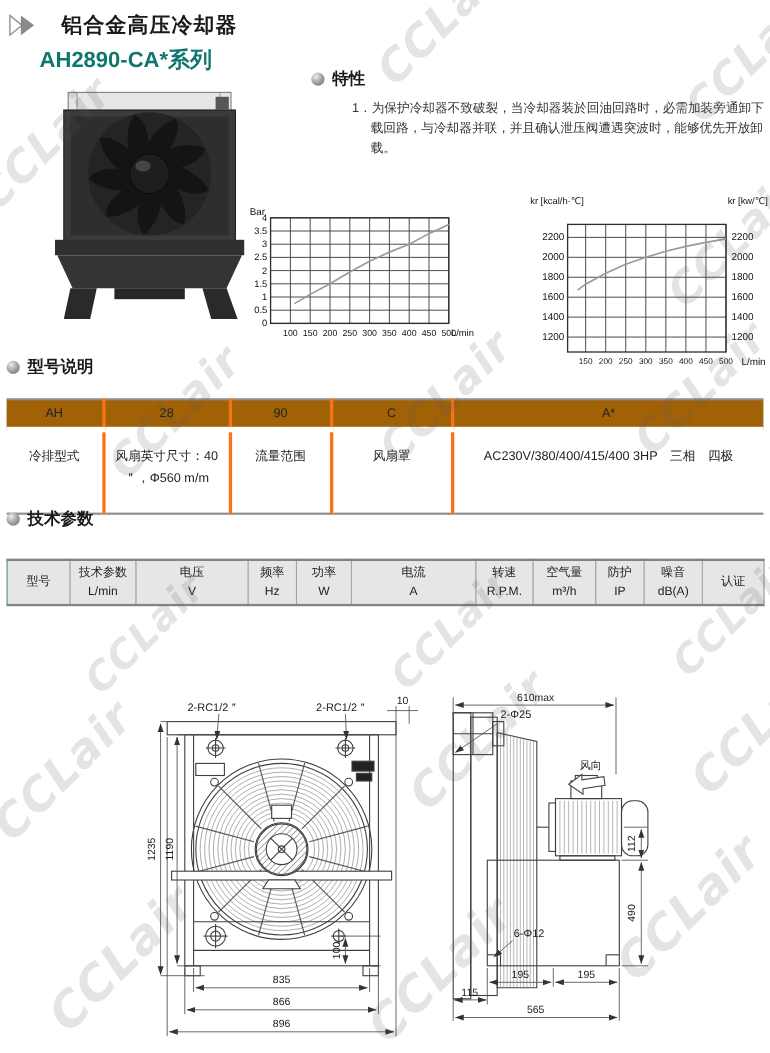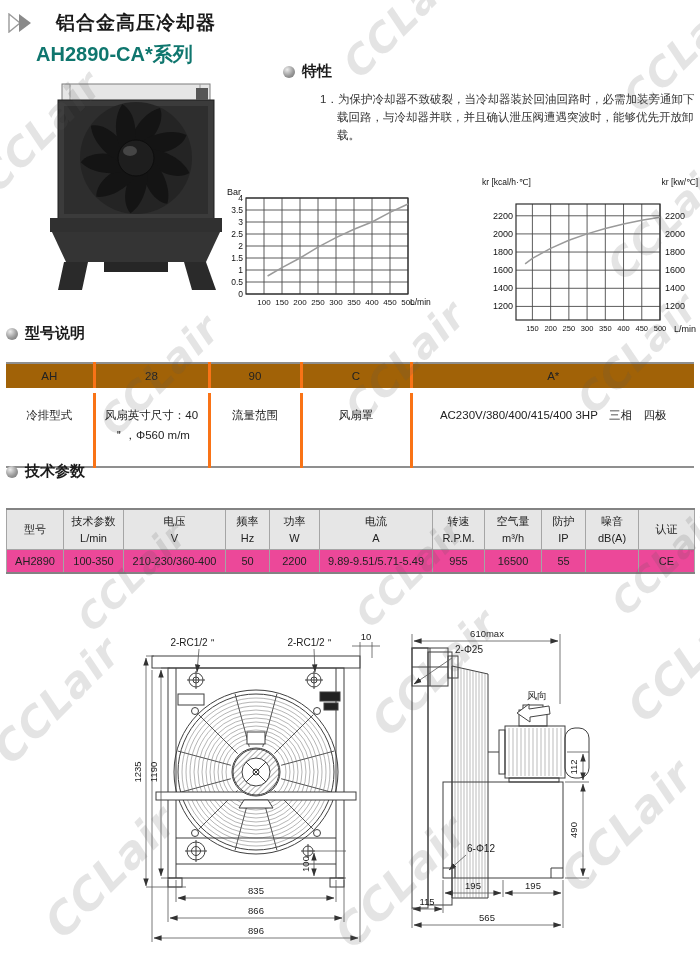--- a/index.html
+++ b/index.html
@@ -28,21 +28,21 @@
 
   table{border-collapse:collapse;table-layout:fixed;}
   .model-table{position:absolute;left:6px;top:362px;width:688px;z-index:2;text-align:center;
                border-top:2px solid #8f8f8f;border-bottom:2px solid #8f8f8f;background:#fff;}
   .model-table th{background:#a16207;font-weight:normal;font-size:11.5px;padding:6px 2px;
                   border-bottom:5px solid #fff;}
   .model-table td{font-size:11.5px;padding:13px 8px 21px;vertical-align:top;line-height:1.7;}
   .model-table th + th,.model-table td + td{border-left:3px solid #f97316;}
 
   .tech-table{position:absolute;left:6px;top:508px;width:688px;z-index:2;text-align:center;
-              border-top:2px solid #838383;border-bottom:2px solid #838383;background:#ec4899;}
+              border-top:2px solid #838383;border-bottom:2px solid #838383;background:#14b8a6;}
   .tech-table th{background:#e6e6e6;font-weight:normal;font-size:11px;line-height:1.5;
                  padding:3px 0;border:1px solid #a5a5a5;vertical-align:middle;}
   .tech-table td{font-size:11px;padding:3px 0;border:1px solid #a5a5a5;height:16px;}
 
   .dimtxt{font-size:9.5px;fill:#1b1b1b;}
   .ldrtxt{font-size:10px;fill:#1b1b1b;}
 </style>
 </head>
 <body>
 
@@ -292,33 +292,20 @@
           <th>
             <div>噪音</div>
             <div>dB(A)</div>
           </th>
           <th>
             <div>认证</div>
           </th>
         </tr>
       </thead>
     <tbody id="tech-body">
-        <tr>
-          <td>AH2890</td>
-          <td>100-350</td>
-          <td>210-230/360-400</td>
-          <td>50</td>
-          <td>2200</td>
-          <td>9.89-9.51/5.71-5.49</td>
-          <td>955</td>
-          <td>16500</td>
-          <td>55</td>
-          <td></td>
-          <td>CE</td>
-        </tr>
       </tbody>
   </table>
 
   <svg id="drawings" class="abs" style="left:0;top:622px" width="700" height="335" viewBox="0 622 700 335">
     <defs>
       <marker id="ar" viewBox="0 0 10 10" refX="9.5" refY="5" markerWidth="8" markerHeight="8" orient="auto-start-reverse" markerUnits="userSpaceOnUse">
         <path d="M0,1.6 L10,5 L0,8.4 Z" fill="#333"></path>
       </marker>
       <pattern id="hatch" width="4" height="4" patternUnits="userSpaceOnUse" patternTransform="rotate(45)">
         <rect width="4" height="4" fill="#ffffff"></rect>

